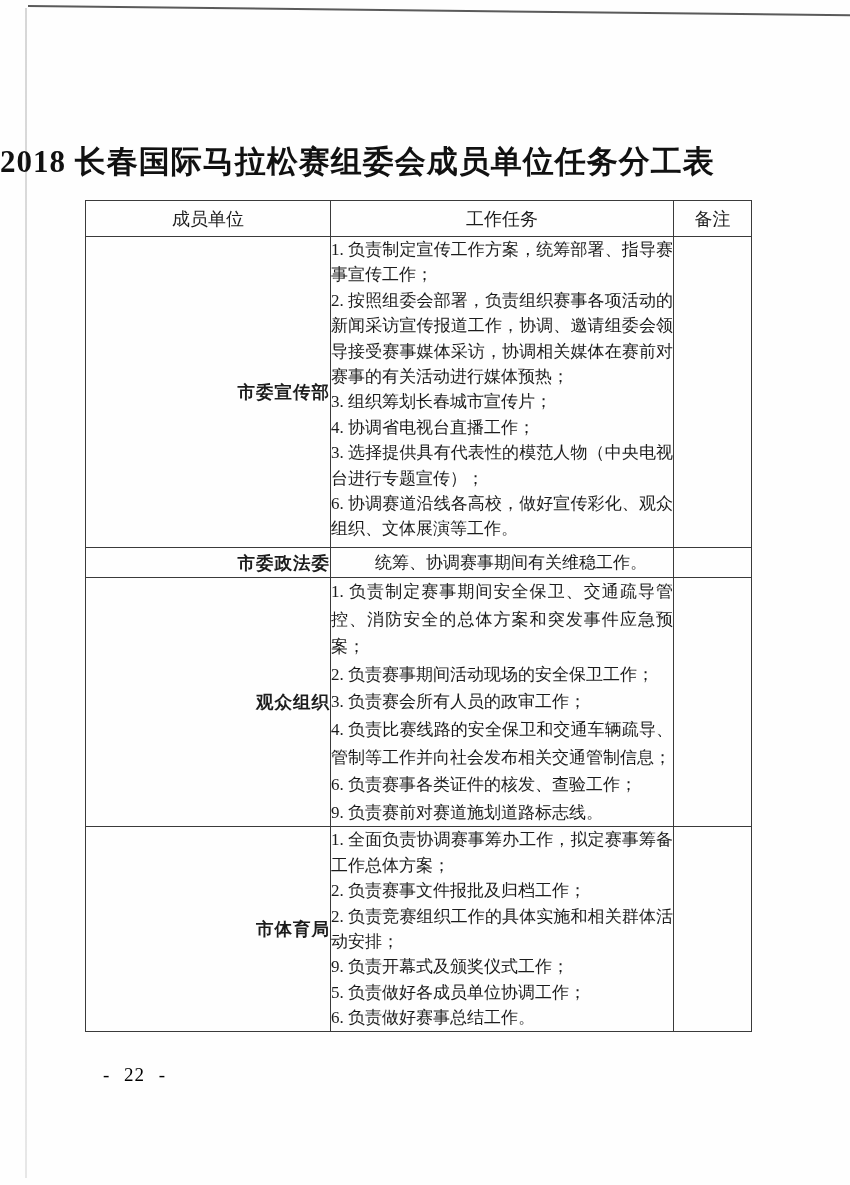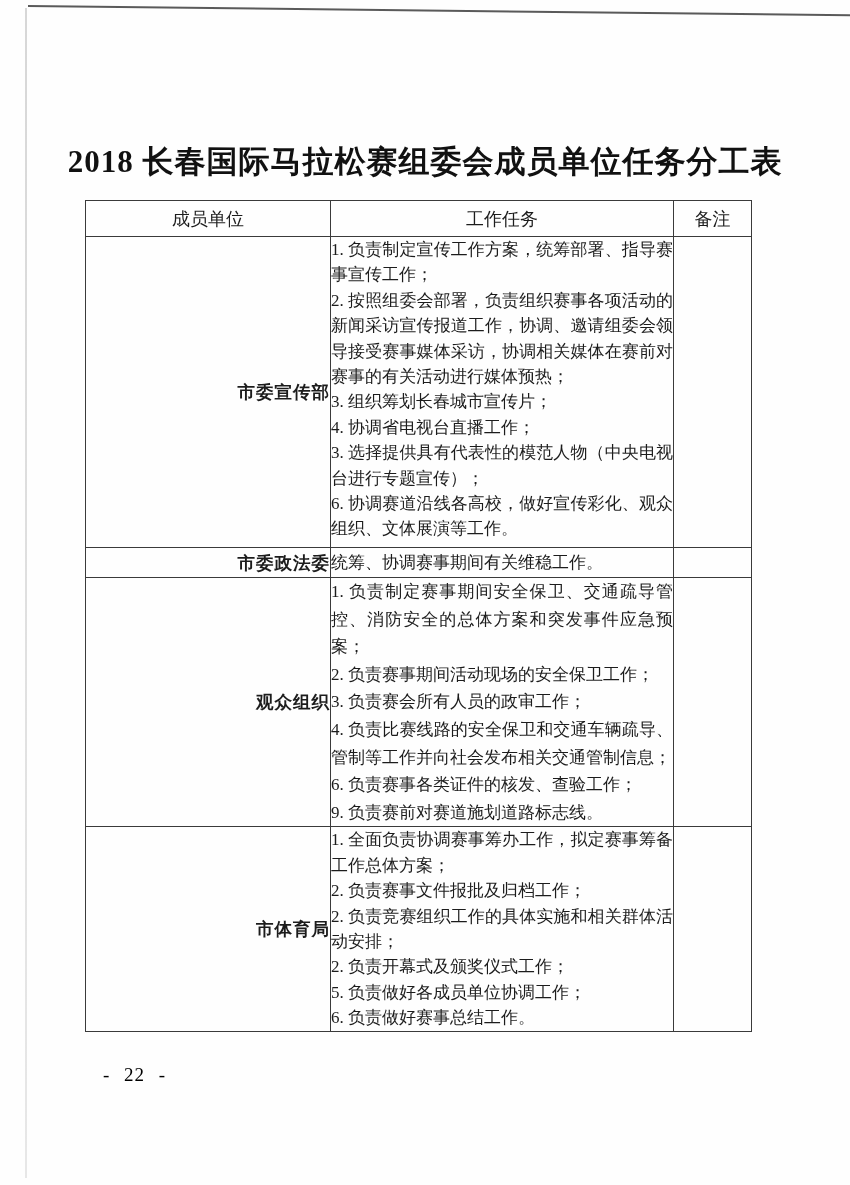--- a/index.html
+++ b/index.html
@@ -36,21 +36,21 @@
     height: 1170px;
     background: linear-gradient(#bdbdbd, #d8d8d8);
     opacity: 0.6;
   }
   
   .doc-title {
     position: absolute;
     top: 141px;
     left: 0;
     width: 100%;
-    text-align: center;
+    text-align: left;
     font-size: 31px;
     font-weight: bold;
     letter-spacing: 1px;
     color: #111111;
     white-space: nowrap;
   }
   
   table.task-table {
     position: absolute;
     left: 85px;
@@ -90,21 +90,21 @@
   td.tasks-cell .task-line {
     line-height: 25.4px;
     text-align: justify;
     text-justify: inter-character;
   }
   tr.row-r1 { height: 311px; }
   tr.row-r2 { height: 30px;  }
   tr.row-r3 { height: 223px; }
   tr.row-r4 { height: 202px; }
   tr.row-r2 td.tasks-cell { vertical-align: middle; padding-top: 0; padding-bottom: 0; }
-  tr.row-r2 .task-line { line-height: 22px; }
+  tr.row-r2 .task-line { line-height: 22px; margin-left: 44px; }
   tr.row-r3 .task-line { line-height: 27.6px; }
   
   .page-number {
     position: absolute;
     left: 103px;
     top: 1064px;
     font-size: 19px;
     letter-spacing: 1px;
     word-spacing: 8px;
     color: #000000;
@@ -164,21 +164,21 @@
           <div class="task-line">9. 负责赛前对赛道施划道路标志线。</div>
         </td>
         <td class="remark-cell"></td>
       </tr>
       <tr class="row-r4">
         <td class="unit-cell">市体育局</td>
         <td class="tasks-cell">
           <div class="task-line">1. 全面负责协调赛事筹办工作，拟定赛事筹备工作总体方案；</div>
           <div class="task-line">2. 负责赛事文件报批及归档工作；</div>
           <div class="task-line">2. 负责竞赛组织工作的具体实施和相关群体活动安排；</div>
-          <div class="task-line">2. 负责开幕式及颁奖仪式工作；</div>
+          <div class="task-line">9. 负责开幕式及颁奖仪式工作；</div>
           <div class="task-line">5. 负责做好各成员单位协调工作；</div>
           <div class="task-line">6. 负责做好赛事总结工作。</div>
         </td>
         <td class="remark-cell"></td>
       </tr>
     </tbody>
   </table>
 
   <div class="page-number">- 22 -</div>
 

